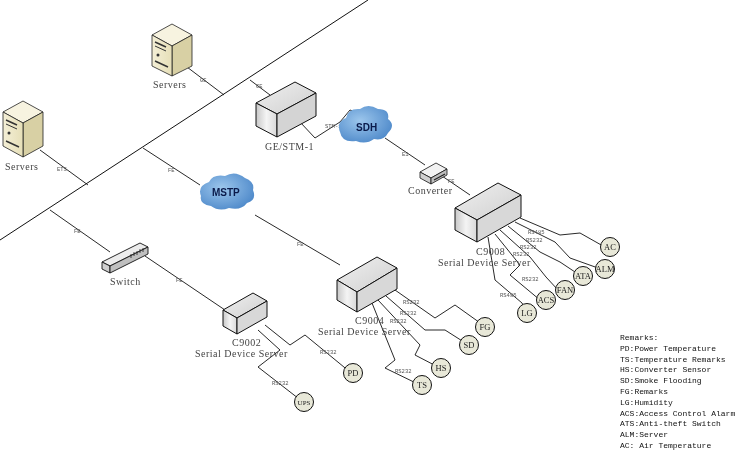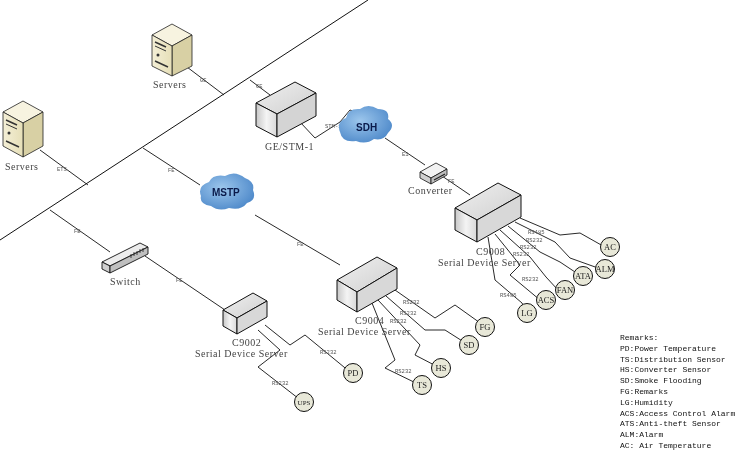--- a/index.html
+++ b/index.html
@@ -225,22 +225,22 @@
     </g>
   <g>
       <circle cx="304" cy="402" r="9.5" fill="#e8e8d8" stroke="#111"></circle>
       <text class="circtxt" x="304" y="405" text-anchor="middle" style="font-size:7px">UPS</text>
     </g>
 </svg>
 
 <div class="remarks">
   <div>Remarks:</div>
   <div>PD:Power Temperature</div>
-  <div>TS:Distribution Sensor</div>
+  <div>TS:Temperature Remarks</div>
   <div>HS:Converter Sensor</div>
   <div>SD:Smoke Flooding</div>
   <div>FG:Remarks</div>
   <div>LG:Humidity</div>
   <div>ACS:Access Control Alarm</div>
-  <div>ATS:Anti-theft Sensor</div>
-  <div>ALM:Alarm</div>
+  <div>ATS:Anti-theft Switch</div>
+  <div>ALM:Server</div>
   <div>AC: Air Temperature</div>
 </div>
 
 </body></html>

